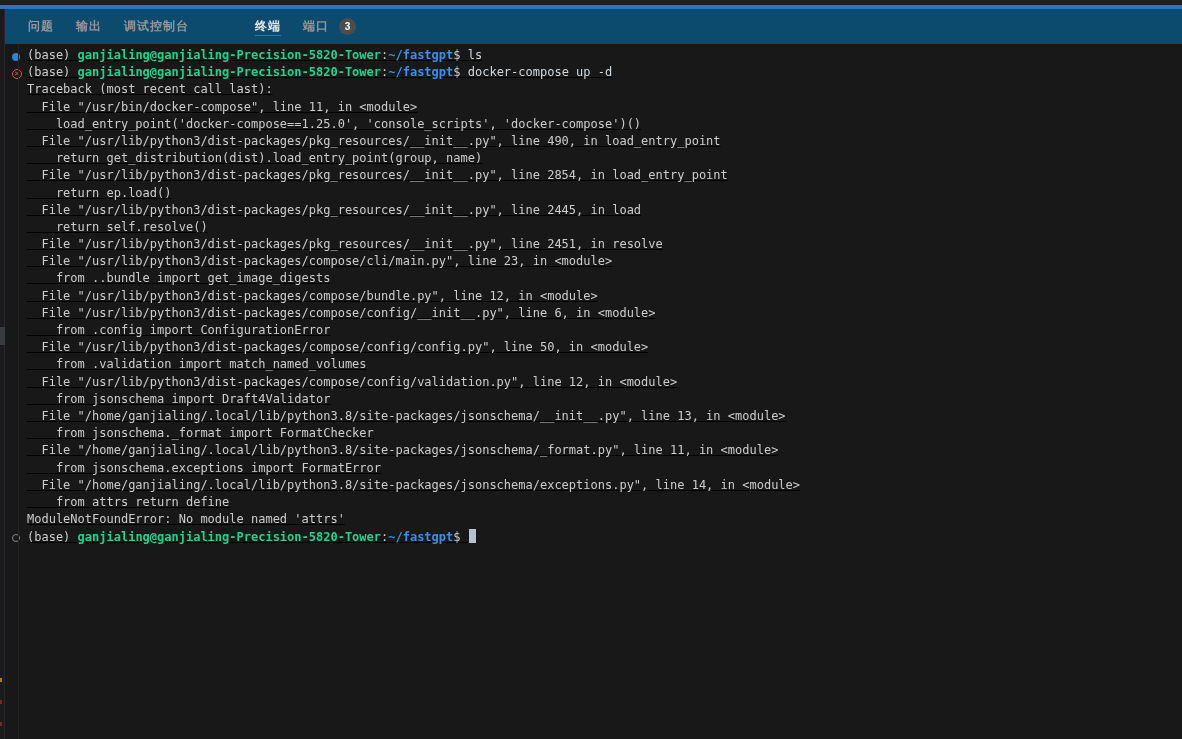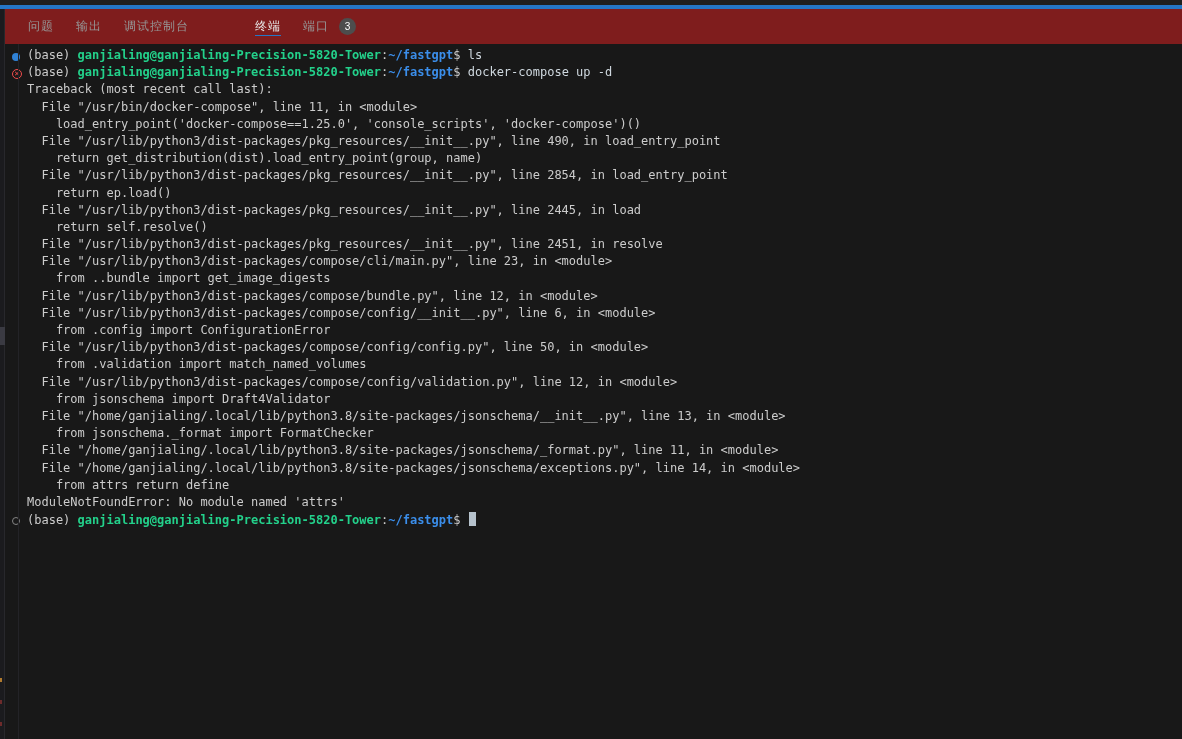--- a/index.html
+++ b/index.html
@@ -11,34 +11,34 @@
                   background:#1f1f1f; overflow:hidden; }
   .editor-strip .line { position:absolute; top:-10px; left:0; white-space:pre;
                         font:13px "DejaVu Sans Mono", monospace; }
 
   
   .sash { position:absolute; left:0; top:5px; width:1182px; height:4px;
           background:var(--accent-blue,#2576c6); cursor:ns-resize; }
 
   
   .tabbar { position:absolute; left:0; top:9px; width:1182px; height:35px;
-            background:#7f1d1d; display:flex; align-items:center;
-            padding-left:28px; gap:22px; }
+            background:#0c4a6e; display:flex; align-items:center;
+            padding-left:28px; gap:22px;font-weight:bold; }
   .tab { position:relative; height:100%; display:flex; align-items:center;
          font-size:12px; color:#969696; cursor:pointer; letter-spacing:1px; }
   .tab.active { color:#e7e7e7;margin-left:44px; }
   .tab.active::after { content:""; position:absolute; left:0; right:0; bottom:8px;
                        height:1px; background:var(--accent-blue,#2576c6); }
   .badge { margin-left:10px; min-width:17px; height:17px; border-radius:9px;
            background:#4d4d4d; color:#ffffff; font-size:10px; display:flex;
            align-items:center; justify-content:center; letter-spacing:0; }
 
   
   .terminal { position:absolute; left:0; top:44px; width:1050px; bottom:16px;
-              background:#181818; padding-top:4px; cursor:text; }
+              background:#181818; padding-top:4px; cursor:text;text-decoration:underline; }
   .t-line { position:relative; white-space:pre; padding-left:27px;
             height:17.2px; line-height:17.2px;
             font:12px "DejaVu Sans Mono", monospace; color:#cccccc; }
   .seg-env    { color:#cccccc; }
   .seg-user   { color:var(--prompt-green,#23d18b); font-weight:bold; }
   .seg-plain  { color:#cccccc; }
   .seg-path   { color:var(--path-blue,#3b8eea); font-weight:bold; }
   .seg-cmd    { color:#cfd8df; }
   .cursor { display:inline-block; width:7px; height:14px; background:#b6c2cc;
             vertical-align:-2px; margin-left:1px; }
@@ -111,20 +111,21 @@
     <div class="t-line"><span class="seg-plain">  File "/usr/lib/python3/dist-packages/compose/bundle.py", line 12, in &lt;module&gt;</span></div>
     <div class="t-line"><span class="seg-plain">  File "/usr/lib/python3/dist-packages/compose/config/__init__.py", line 6, in &lt;module&gt;</span></div>
     <div class="t-line"><span class="seg-plain">    from .config import ConfigurationError</span></div>
     <div class="t-line"><span class="seg-plain">  File "/usr/lib/python3/dist-packages/compose/config/config.py", line 50, in &lt;module&gt;</span></div>
     <div class="t-line"><span class="seg-plain">    from .validation import match_named_volumes</span></div>
     <div class="t-line"><span class="seg-plain">  File "/usr/lib/python3/dist-packages/compose/config/validation.py", line 12, in &lt;module&gt;</span></div>
     <div class="t-line"><span class="seg-plain">    from jsonschema import Draft4Validator</span></div>
     <div class="t-line"><span class="seg-plain">  File "/home/ganjialing/.local/lib/python3.8/site-packages/jsonschema/__init__.py", line 13, in &lt;module&gt;</span></div>
     <div class="t-line"><span class="seg-plain">    from jsonschema._format import FormatChecker</span></div>
     <div class="t-line"><span class="seg-plain">  File "/home/ganjialing/.local/lib/python3.8/site-packages/jsonschema/_format.py", line 11, in &lt;module&gt;</span></div>
+    <div class="t-line"><span class="seg-plain">    from jsonschema.exceptions import FormatError</span></div>
     <div class="t-line"><span class="seg-plain">  File "/home/ganjialing/.local/lib/python3.8/site-packages/jsonschema/exceptions.py", line 14, in &lt;module&gt;</span></div>
     <div class="t-line"><span class="seg-plain">    from attrs return define</span></div>
     <div class="t-line"><span class="seg-plain">ModuleNotFoundError: No module named 'attrs'</span></div>
     <div class="t-line"><span class="dec idle"></span><span class="seg-env">(base) </span><span class="seg-user">ganjialing@ganjialing-Precision-5820-Tower</span><span class="seg-plain">:</span><span class="seg-path">~/fastgpt</span><span class="seg-plain">$ </span><span class="cursor"></span></div>
   </div>
 
 <div class="left-strip">
   <div class="left-thumb"></div>
 </div>
 <div class="gutter-line"></div>

